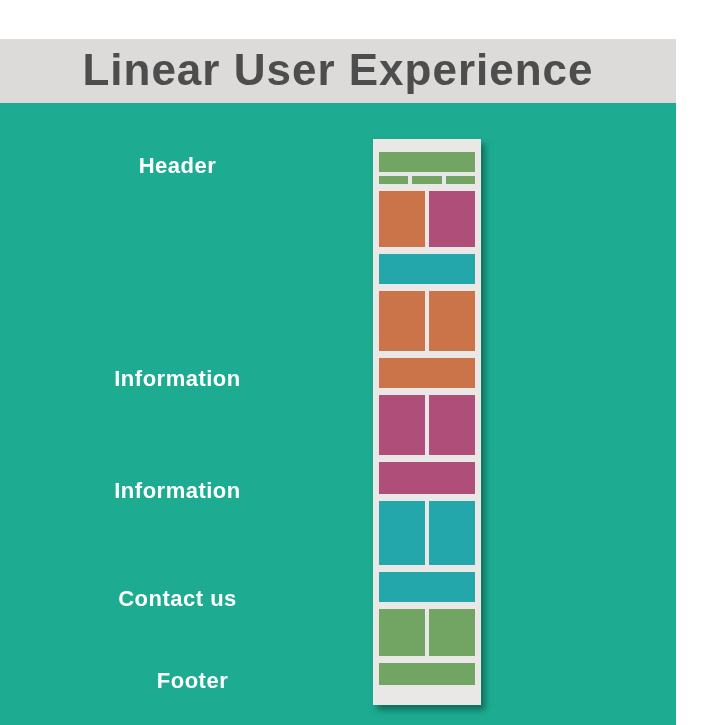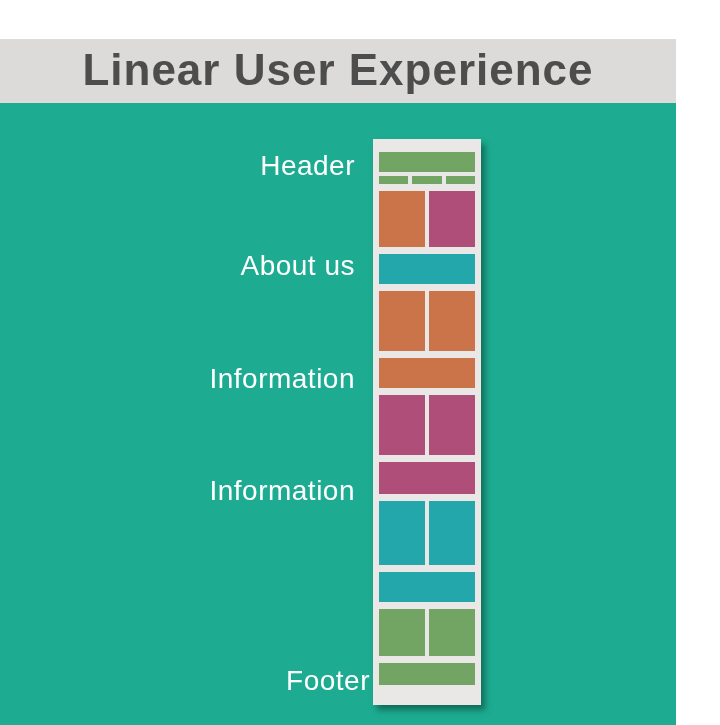--- a/index.html
+++ b/index.html
@@ -24,23 +24,23 @@
   }
 
   .canvas {
     position: relative;
     height: 661px;
   }
 
   .section-label {
     position: absolute;
     left: 0; width: 355px;
-    text-align: right;
-    font-size: 28px;
-    font-weight: normal;
+    text-align: center;
+    font-size: 22px;
+    font-weight: bold;
     letter-spacing: 0.5px;
     line-height: 28px;
   }
   .label-0 { top: 49px; }
   .label-1 { top: 149px; }
   .label-2 { top: 262px; }
   .label-3 { top: 374px; }
   .label-4 { top: 482px; }
   .label-5 { top: 564px; }
 
@@ -64,23 +64,23 @@
 
 <div class="page" style="background-color: rgb(29, 172, 145);">
 
   <header class="title-bar" style="background-color: rgb(220, 219, 217);">
     <h1 style="color: rgb(77, 77, 77);">Linear User Experience</h1>
   </header>
 
   <div class="canvas">
 
     <div class="section-label label-0" style="color: rgb(255, 255, 255);">Header</div>
-    <div class="section-label label-1" style="color: rgb(255, 255, 255);">About us</div>
     <div class="section-label label-2" style="color: rgb(255, 255, 255);">Information</div>
     <div class="section-label label-3" style="color: rgb(255, 255, 255);">Information</div>
+    <div class="section-label label-4" style="color: rgb(255, 255, 255);">Contact us</div>
     <div class="section-label label-5" style="color: rgb(255, 255, 255); padding-left: 15px;">Footer</div>
 
     <div class="wireframe" style="background-color: rgb(233, 232, 230);">
         <div class="wf-row wf-bar" style="height: 20px;">
           <div class="wf-block" style="background-color: rgb(114, 164, 99);"></div>
         </div>
         <div class="wf-row wf-nav3" style="height: 8px;">
           <div class="wf-block" style="background-color: rgb(114, 164, 99);"></div>
           <div class="wf-block" style="background-color: rgb(114, 164, 99);"></div>
           <div class="wf-block" style="background-color: rgb(114, 164, 99);"></div>

